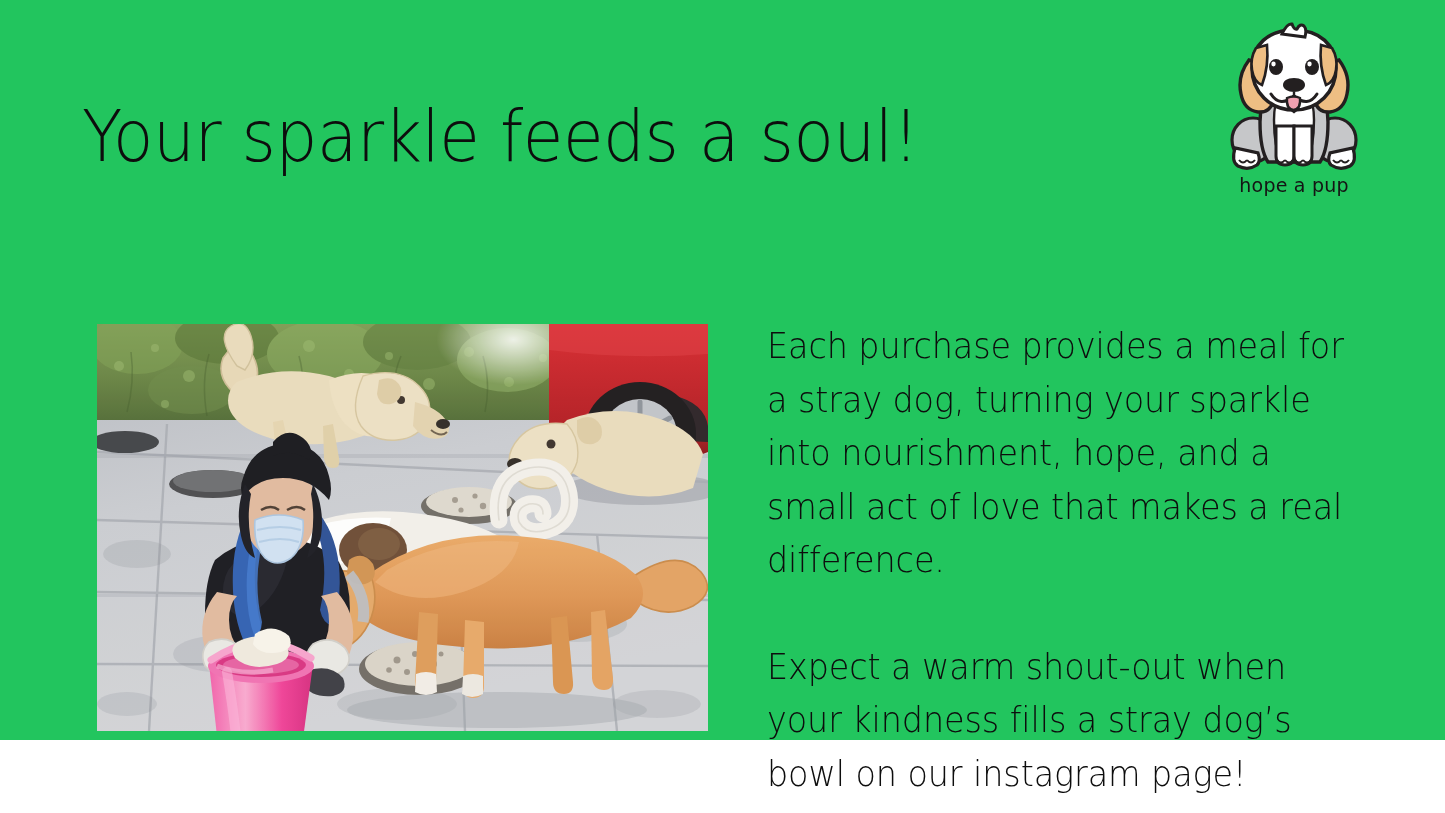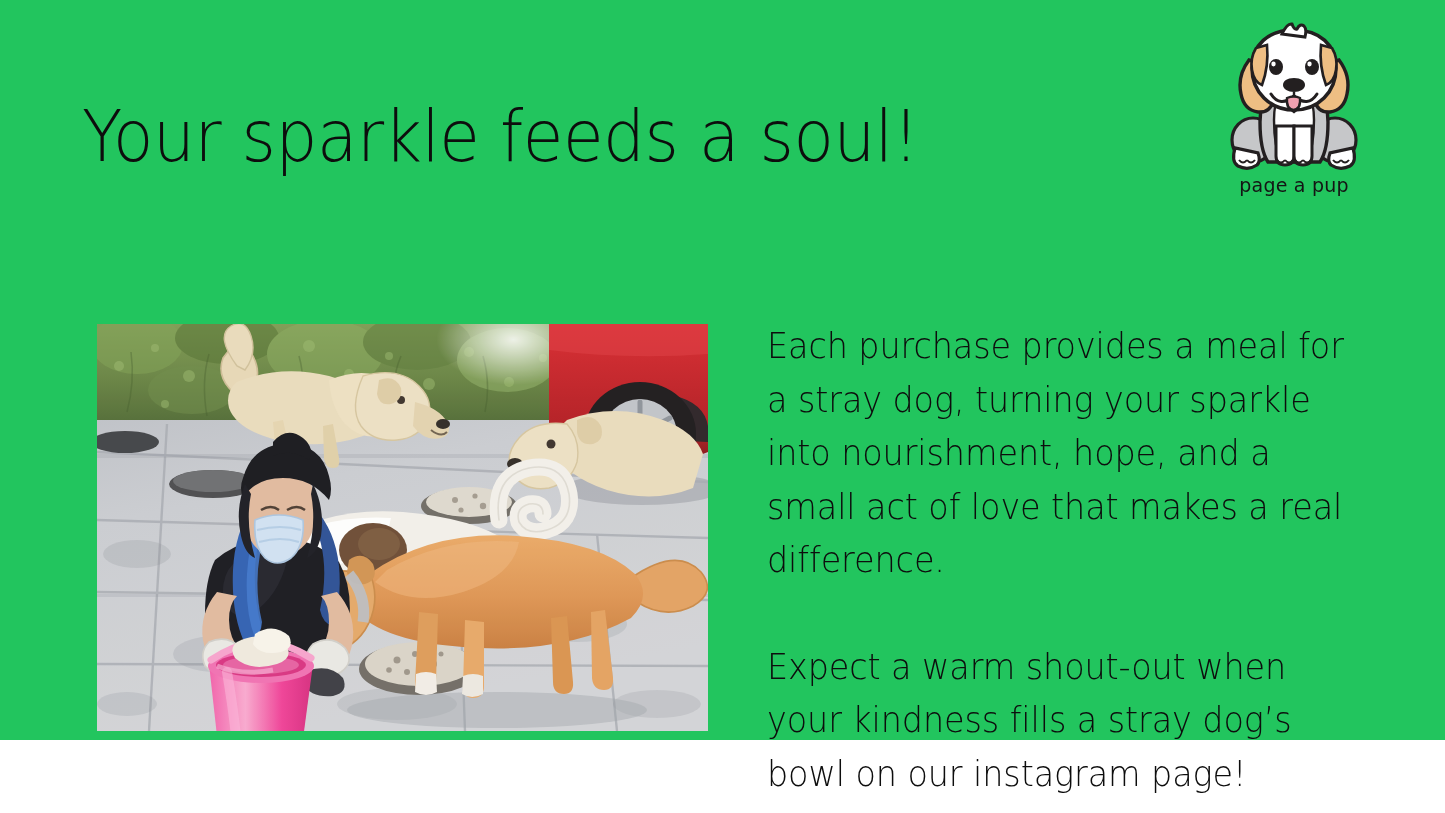--- a/index.html
+++ b/index.html
@@ -165,21 +165,21 @@
 
         <path d="M67 56 c-7 0 -11 3 -11 7 c0 4 5 7 11 7 c6 0 11 -3 11 -7 c0 -4 -4 -7 -11 -7 z" fill="#231f20"></path>
 
         <path d="M67 70 l0 4" stroke="#231f20" stroke-width="2.4"></path>
         <path d="M67 74 q-14 12 -23 -2" stroke="#231f20" stroke-width="3" fill="none" stroke-linecap="round"></path>
         <path d="M67 74 q14 12 23 -2" stroke="#231f20" stroke-width="3" fill="none" stroke-linecap="round"></path>
 
         <path d="M60 76 q7 -3 13 0 q1 11 -6.5 12 q-7.5 -1 -6.5 -12 z" fill="#f2a0b0" stroke="#231f20" stroke-width="2.4"></path>
       </svg>
     </div>
-    <div class="logo-caption">page a pup</div>
+    <div class="logo-caption">hope a pup</div>
   </div>
 
   <div class="photo">
     <svg viewBox="0 0 611 407" xmlns="http://www.w3.org/2000/svg" preserveAspectRatio="none">
       <defs>
         <linearGradient id="pave" x1="0" y1="0" x2="0.3" y2="1">
           <stop offset="0" stop-color="#b5b8be"></stop>
           <stop offset="0.45" stop-color="#c9cbcf"></stop>
           <stop offset="1" stop-color="#d2d3d6"></stop>
         </linearGradient>

